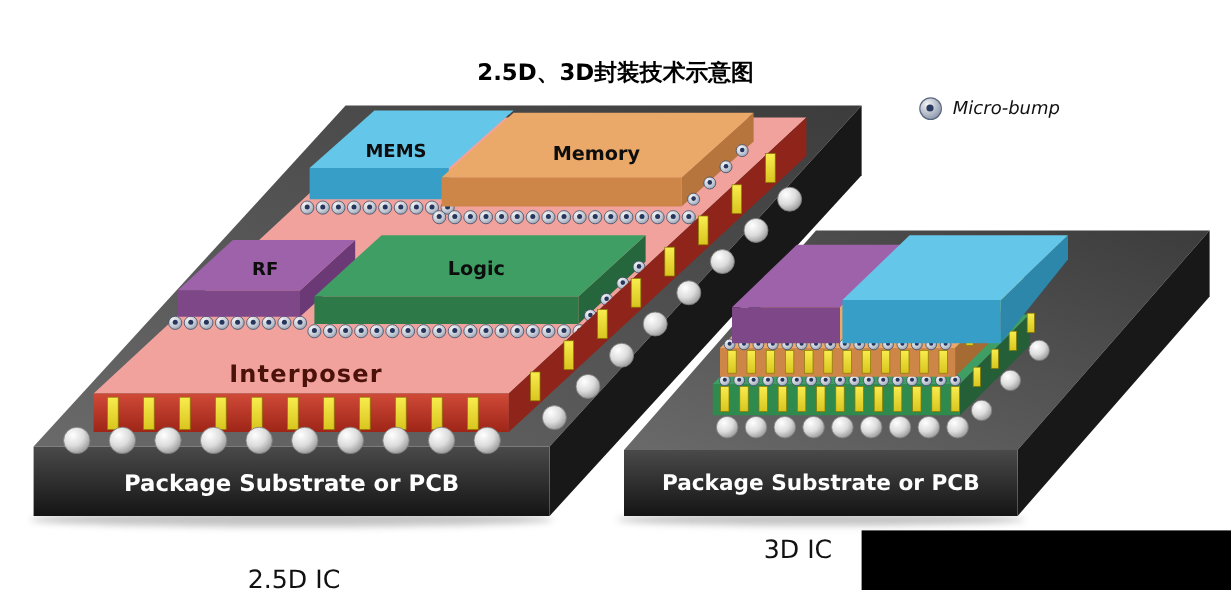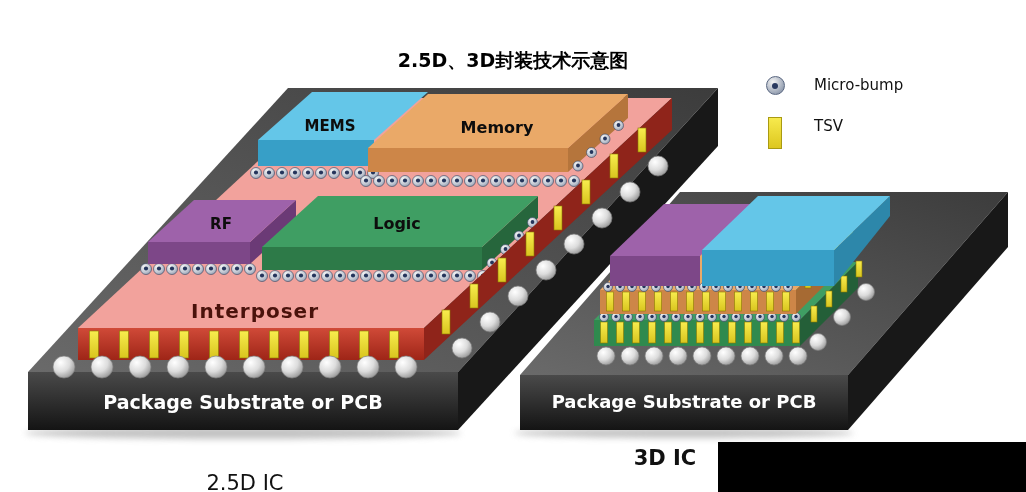--- a/index.html
+++ b/index.html
@@ -15,38 +15,38 @@
   text { font-family:"DejaVu Sans","Liberation Sans",sans-serif; }
   .chip-label { font-weight:bold; fill:#0d0d0d; }
   .substrate-label { font-weight:bold; fill:#ffffff; }
   .interposer-label { font-weight:bold; fill:#4a120b; letter-spacing:1px; }
   .tsv { fill:url(#tsvGrad); stroke:#8a7a00; stroke-width:0.6; }
   .bump { fill:url(#bumpGrad); stroke:#7c7c7c; stroke-width:0.7; }
   .mbump { fill:url(#mbGrad); stroke:#33415e; stroke-width:0.6; }
   .mbump-core { fill:#25355c; }
 
   .legend { position:absolute; left:762px; top:76px; display:flex; flex-direction:column; gap:13px; }
-  .legend-row { display:flex; align-items:flex-start; gap:26px; height:28px; }
+  .legend-row { display:flex; align-items:center; gap:6px; height:28px;font-style:italic; }
   .li-icon { width:26px; display:flex; justify-content:center; align-items:center; }
   .legend-label { font-size:15px; color:#111; }
   .mb-outer {
     width:17px; height:17px; border-radius:50%;
     background:radial-gradient(circle at 35% 30%, #f5f5f5, #9aa4b5 70%, #7d8799);
     border:1px solid #5a6781; display:flex; align-items:center; justify-content:center;
   }
   .mb-core { width:6px; height:6px; border-radius:50%; background:#2a3a60; }
   .tsv-icon { width:12px; height:30px; background:linear-gradient(#f7ea4d,#ddc71f); border:1px solid #a99a12; }
   .bump-icon {
     width:22px; height:22px; border-radius:50%;
     background:radial-gradient(circle at 35% 30%, #ffffff, #d5d5d5 55%, #9e9e9e);
     border:1px solid #8c8c8c;
   }
   .caption { position:absolute; font-size:21px; color:#111; }
   .caption-25d { left:150px; top:446px; width:190px; text-align:center;margin-top:25px; }
-  .caption-3d  { left:585px; top:446px; width:160px; text-align:center;font-weight:bold; }
+  .caption-3d  { left:585px; top:446px; width:160px; text-align:center; }
   .black-bar { position:absolute; left:718px; top:442px; width:308px; height:50px; background:#000; }
 </style>
 </head>
 <body>
 
 <div class="page">
 
   <div class="title">2.5D、3D封装技术示意图</div>
 
   <svg class="diagram" width="1026" height="492" viewBox="0 0 1026 492">
@@ -456,25 +456,19 @@
 
   <div class="legend">
     <div class="legend-row">
       <span class="li-icon">
         <span class="mb-outer">
             <span class="mb-core"></span>
           </span>
       </span>
       <span class="legend-label">Micro-bump</span>
     </div>
-    <div class="legend-row">
-      <span class="li-icon">
-        <span class="tsv-icon"></span>
-      </span>
-      <span class="legend-label">TSV</span>
-    </div>
   </div>
 
   <div class="caption caption-25d">2.5D IC</div>
   <div class="caption caption-3d">3D IC</div>
 
   <div class="black-bar"></div>
 </div>
 
 </body></html>

